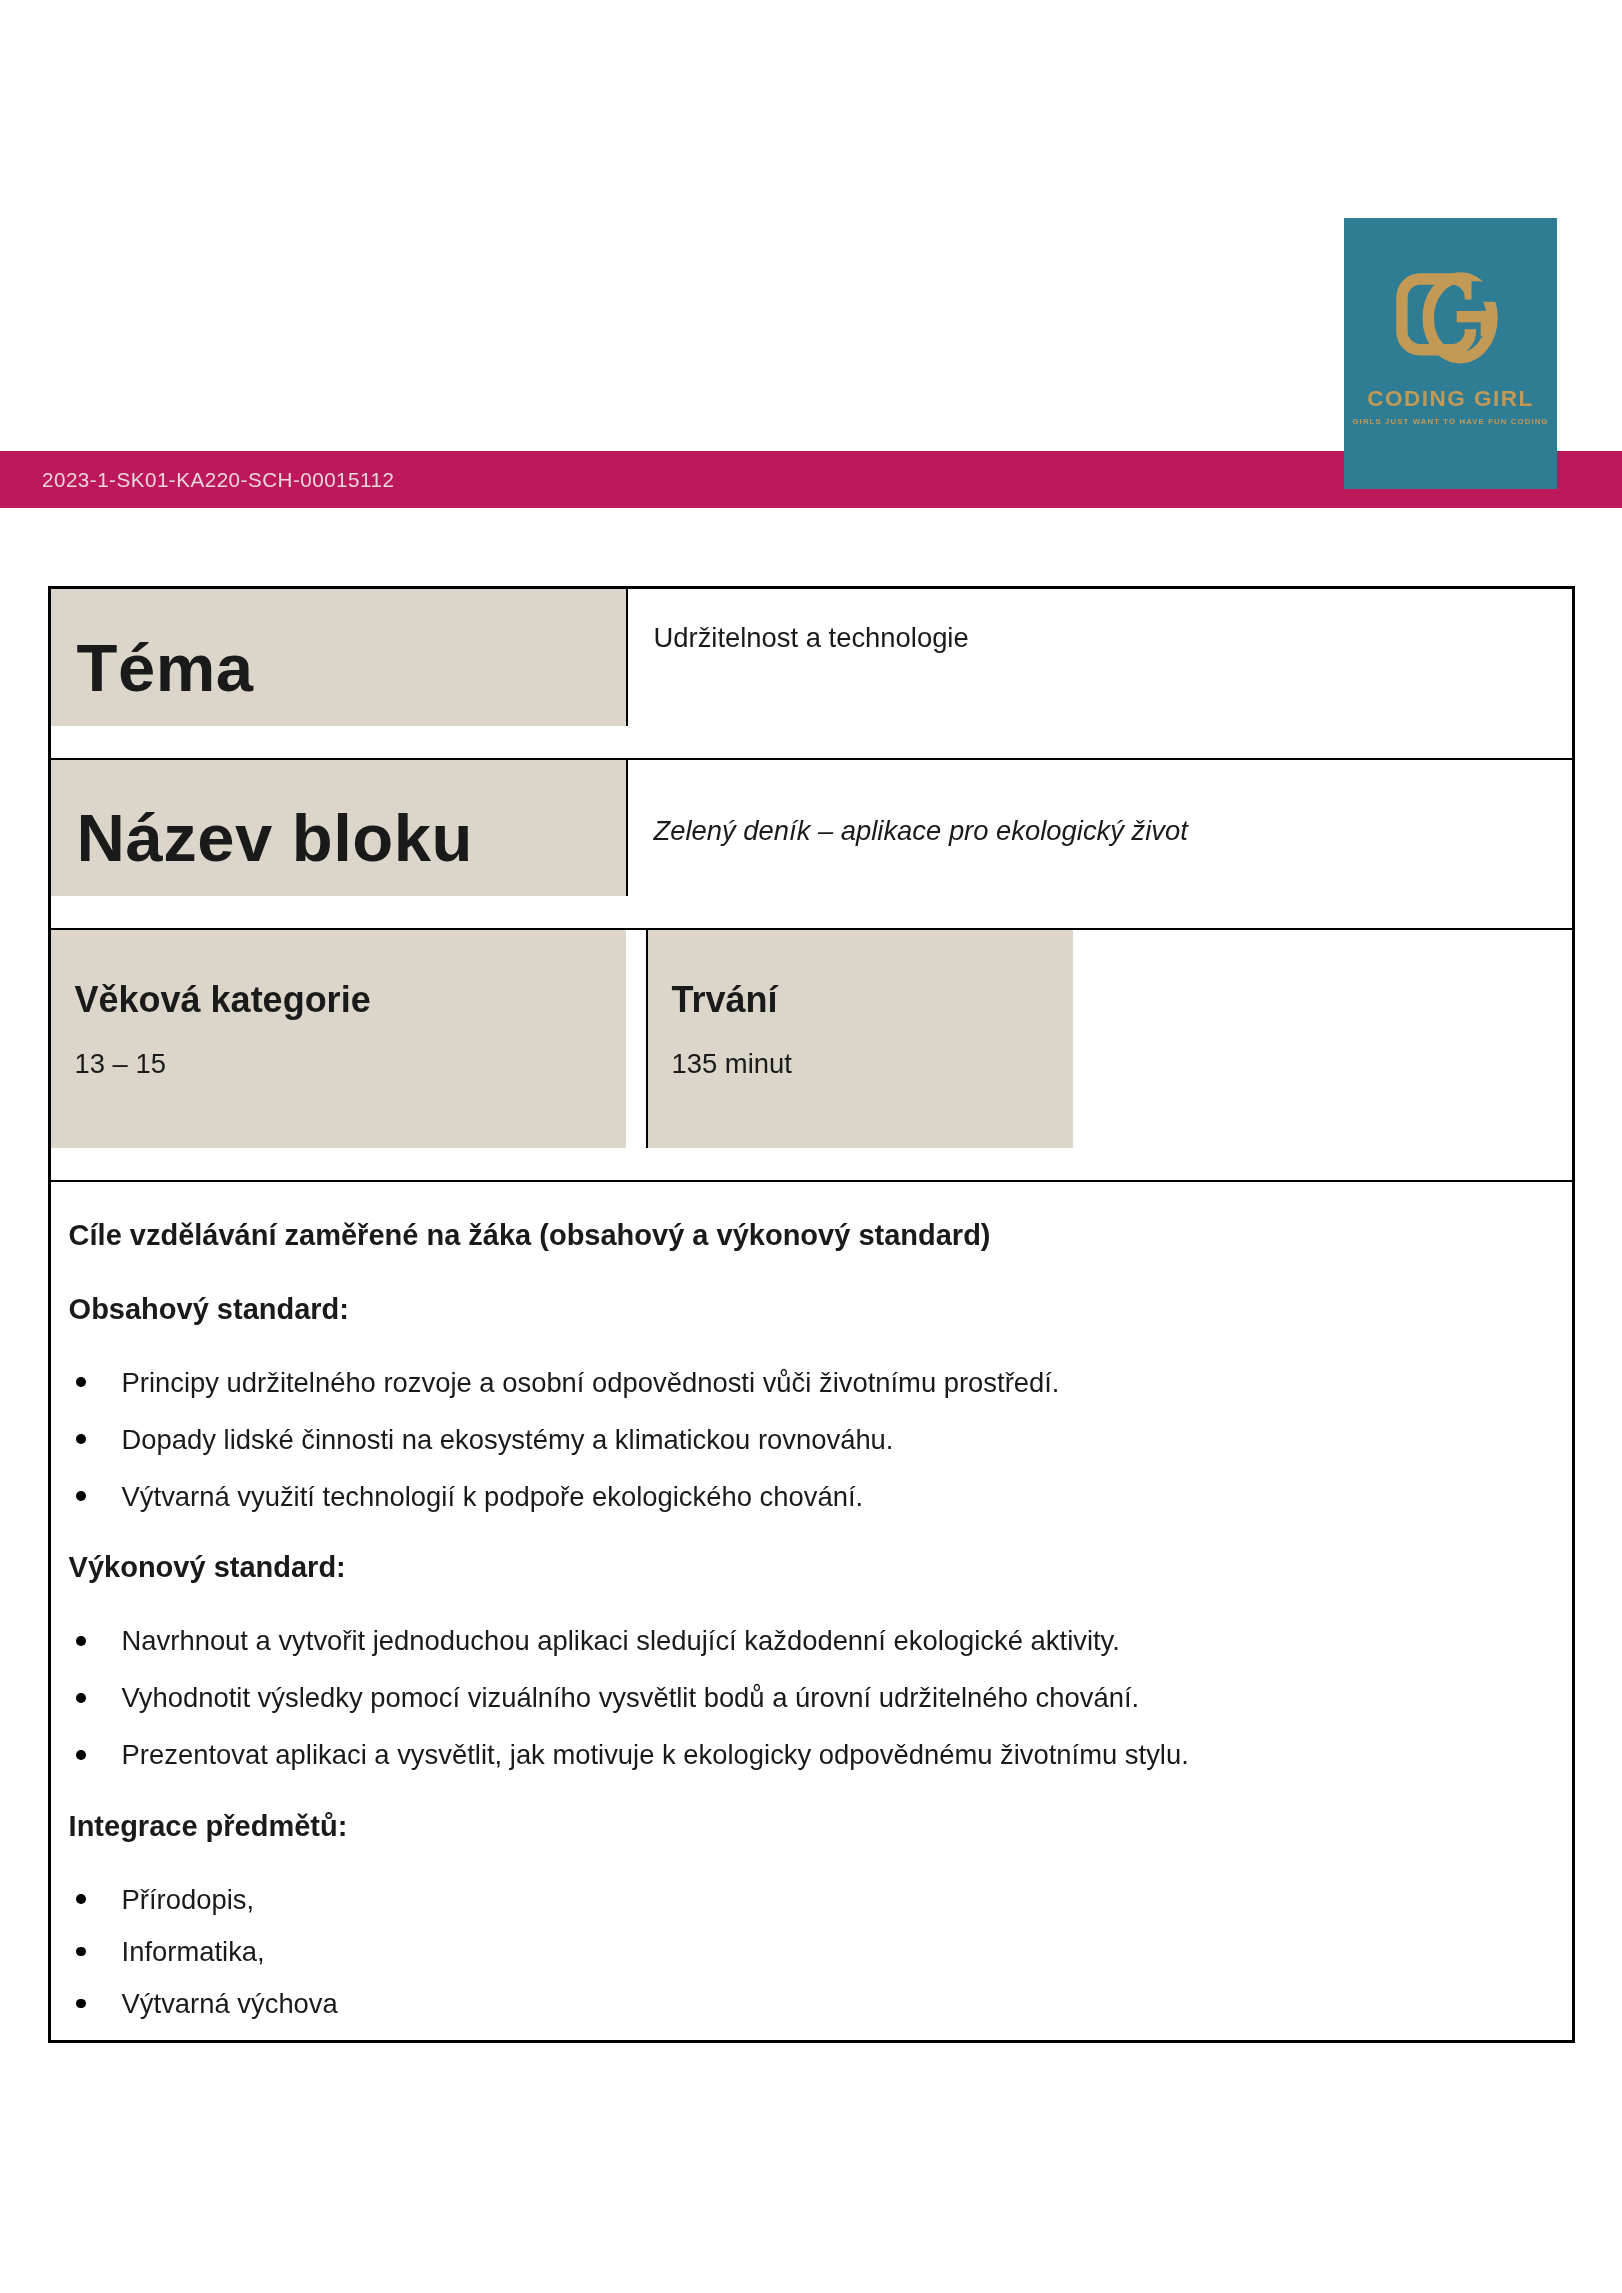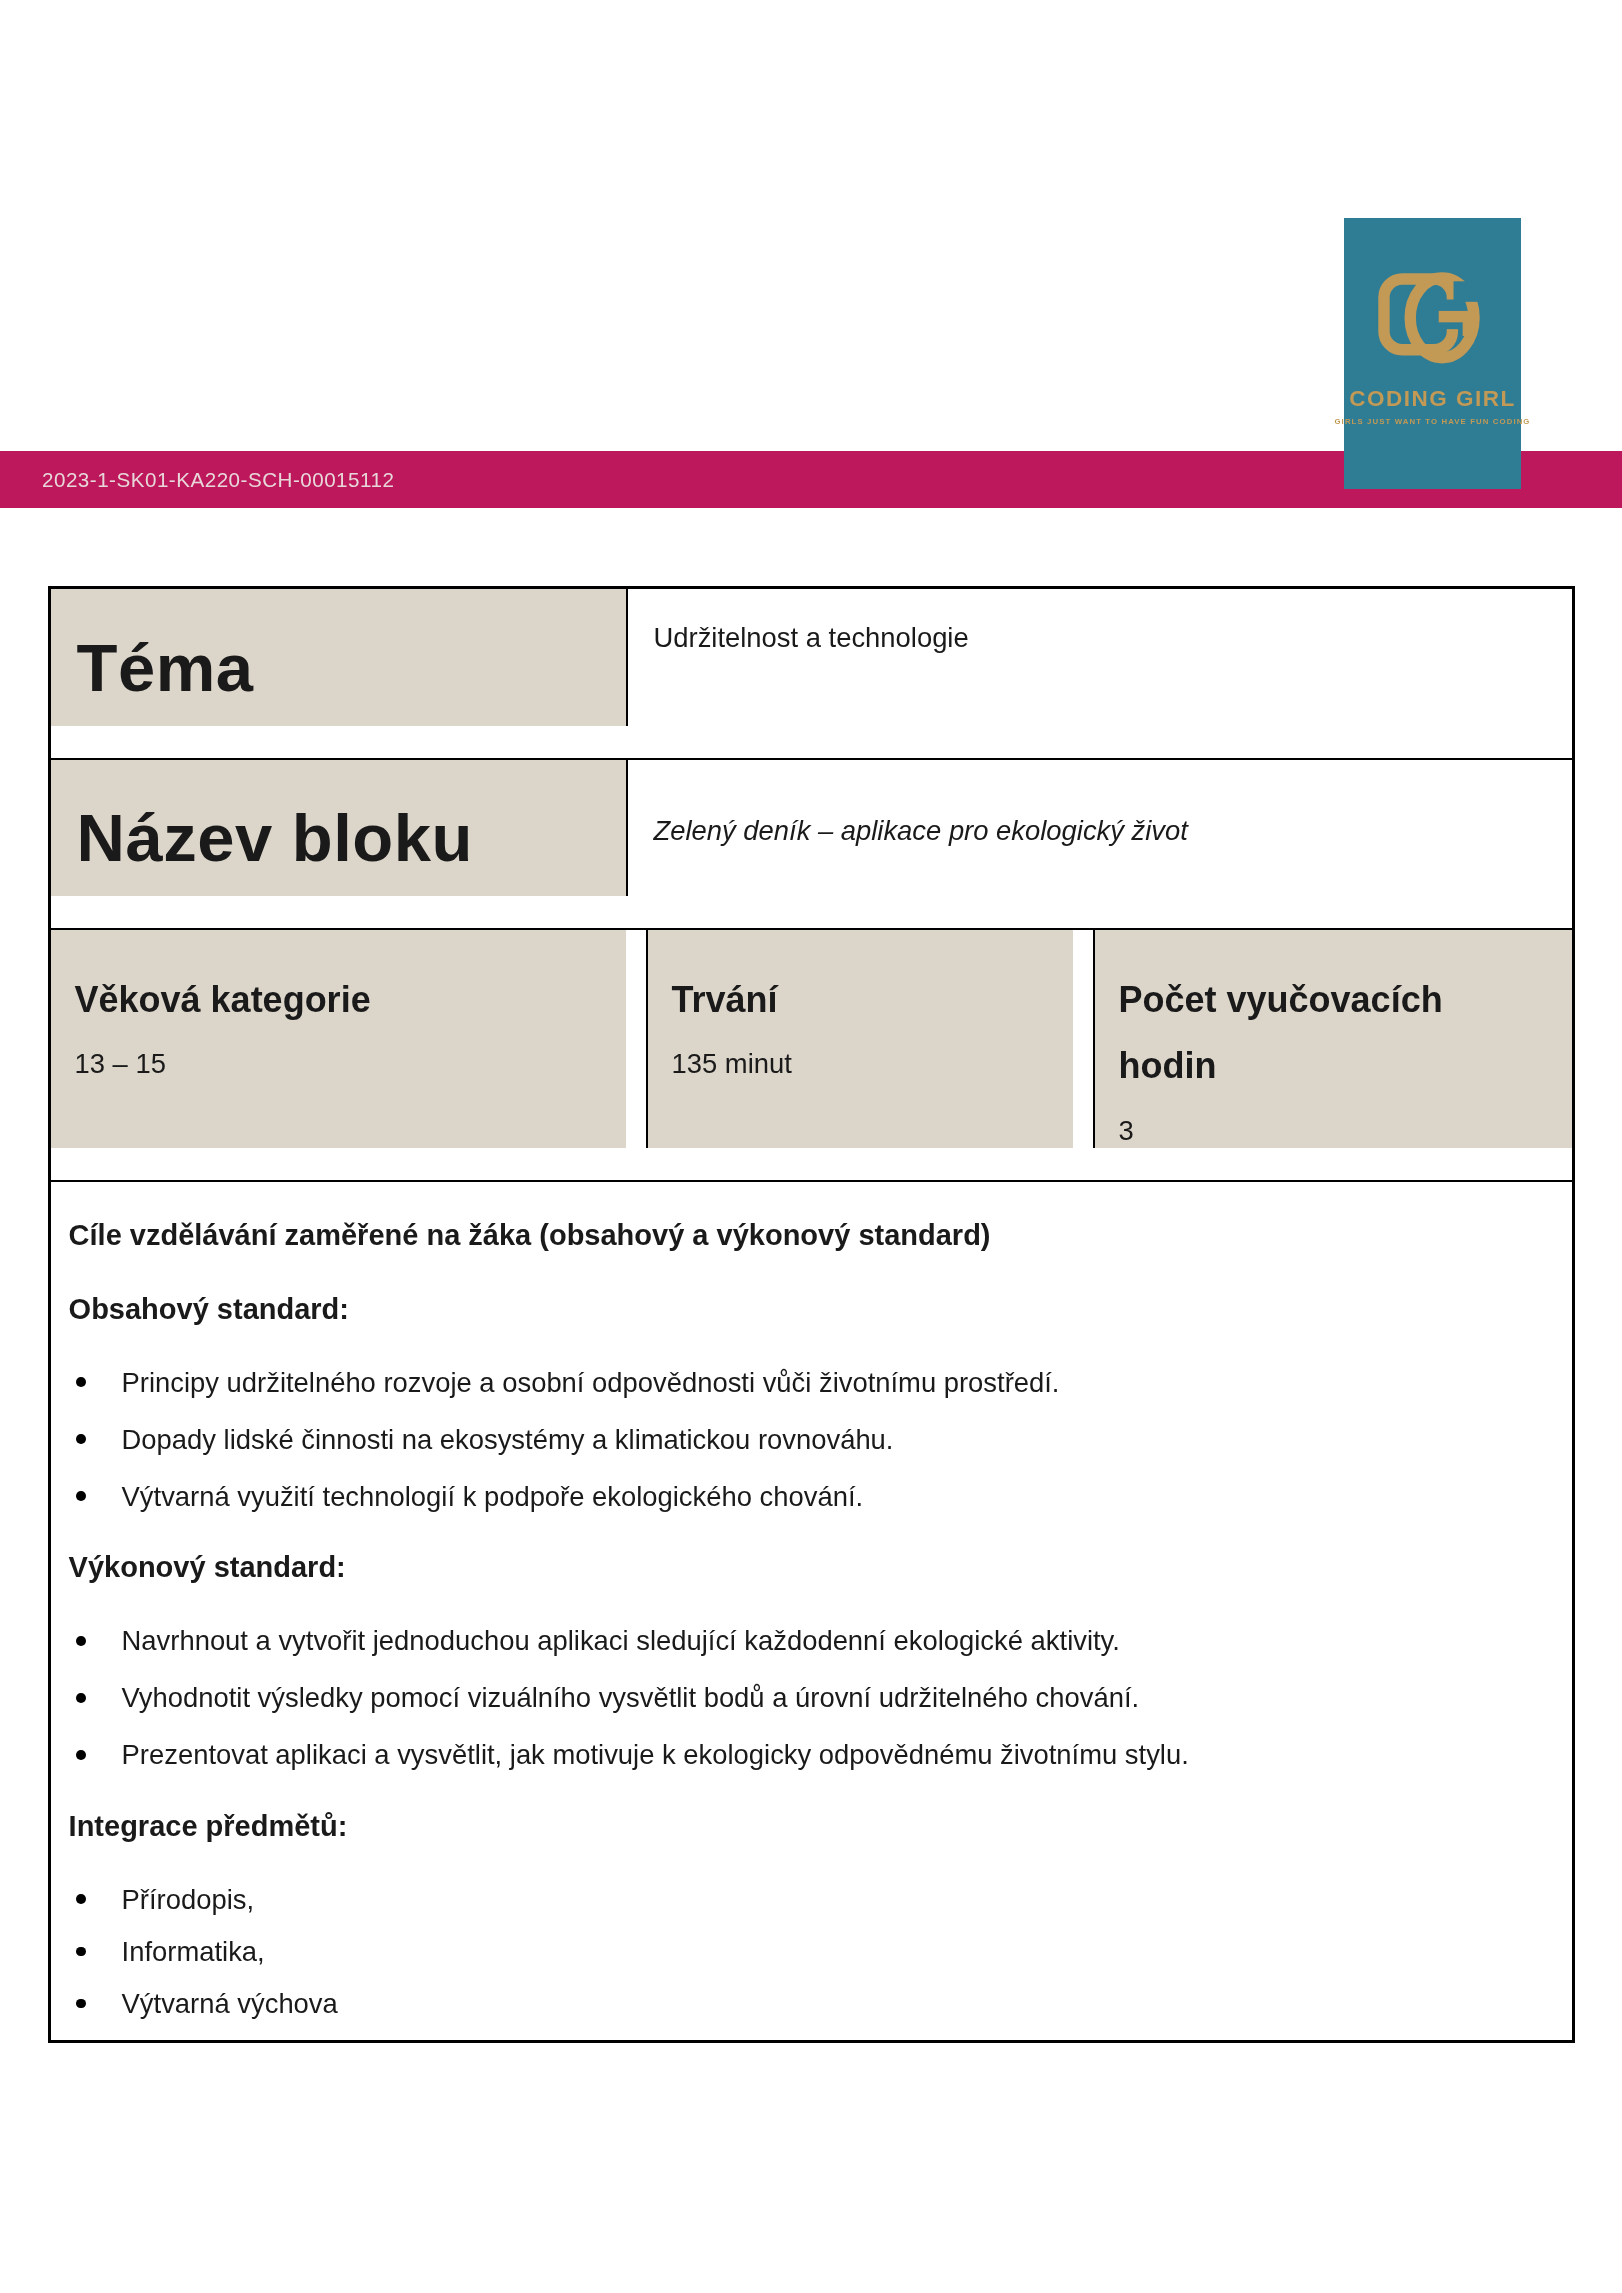--- a/index.html
+++ b/index.html
@@ -42,21 +42,21 @@
     font-size: 20.6px;
     color: rgba(235, 232, 228, 0.92);
     letter-spacing: 0.5px;
   }
 
   
   .logo-box {
     position: absolute;
     left: 1344px;
     top: 218px;
-    width: 177px;
+    width: 213px;
     height: 271px;
     background: #2F7C95;
     z-index: 2;
     display: flex;
     flex-direction: column;
     align-items: center;
   }
   .logo-mark { margin-top: 33px; width: 114px; height: 129px; }
   .logo-name {
     margin-top: 5.9px;
@@ -220,24 +220,20 @@
 
     <div class="t-row row-meta">
       <div class="cell cell-beige meta-cell meta-col-1">
         <div class="meta-head">Věková kategorie</div>
         <div class="meta-val">13 – 15</div>
       </div>
       <div class="cell cell-beige meta-cell meta-col-2">
         <div class="meta-head">Trvání</div>
         <div class="meta-val">135 minut</div>
       </div>
-      <div class="cell cell-beige meta-cell meta-col-3">
-        <div class="meta-head">Počet vyučovacích hodin</div>
-        <div class="meta-val">3</div>
-      </div>
     </div>
 
     <div class="t-row row-goals">
       <div class="cell goals-cell">
         <div class="goals-heading">Cíle vzdělávání zaměřené na žáka (obsahový a výkonový standard)</div>
 
         <div class="section-title">Obsahový standard:</div>
         <ul class="bullets">
           <li><span>Principy udržitelného rozvoje a osobní odpovědnosti vůči životnímu prostředí.</span></li>
           <li><span>Dopady lidské činnosti na ekosystémy a klimatickou rovnováhu.</span></li>

